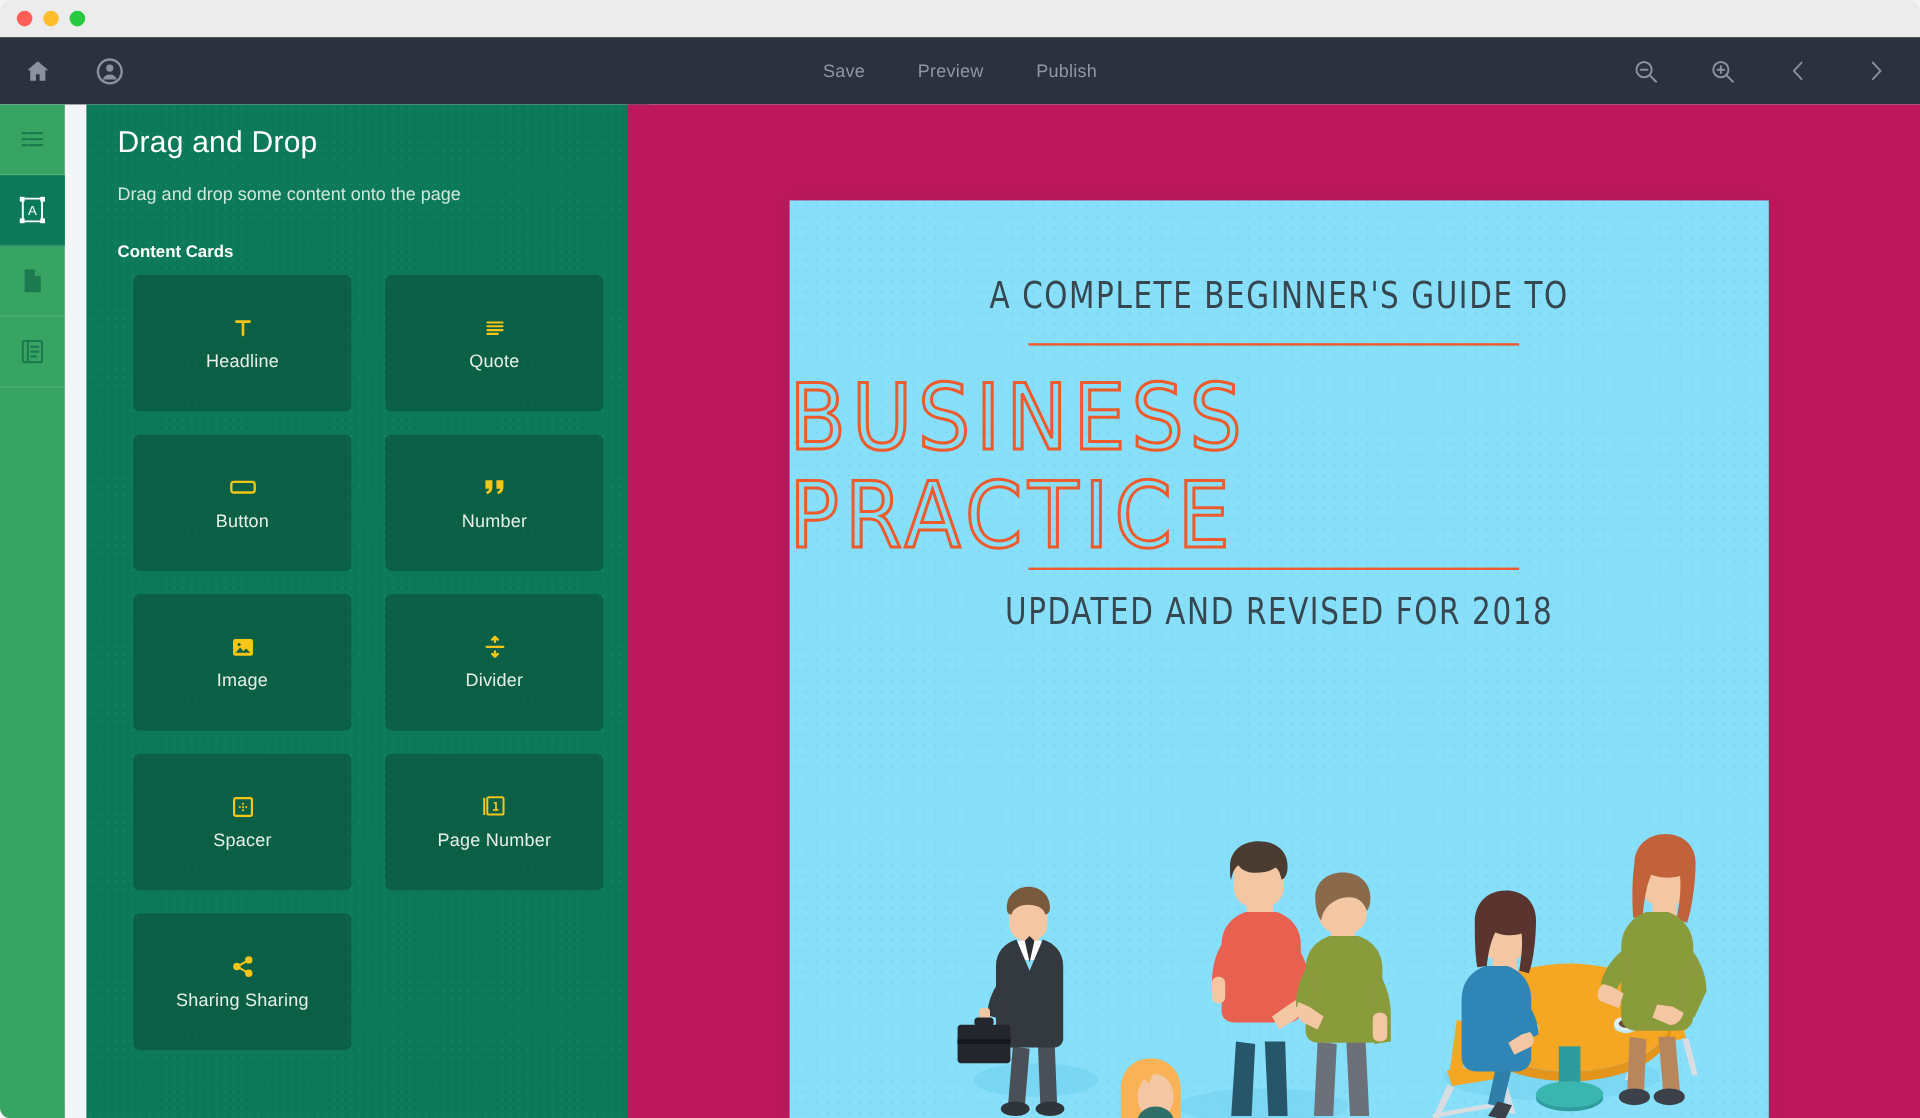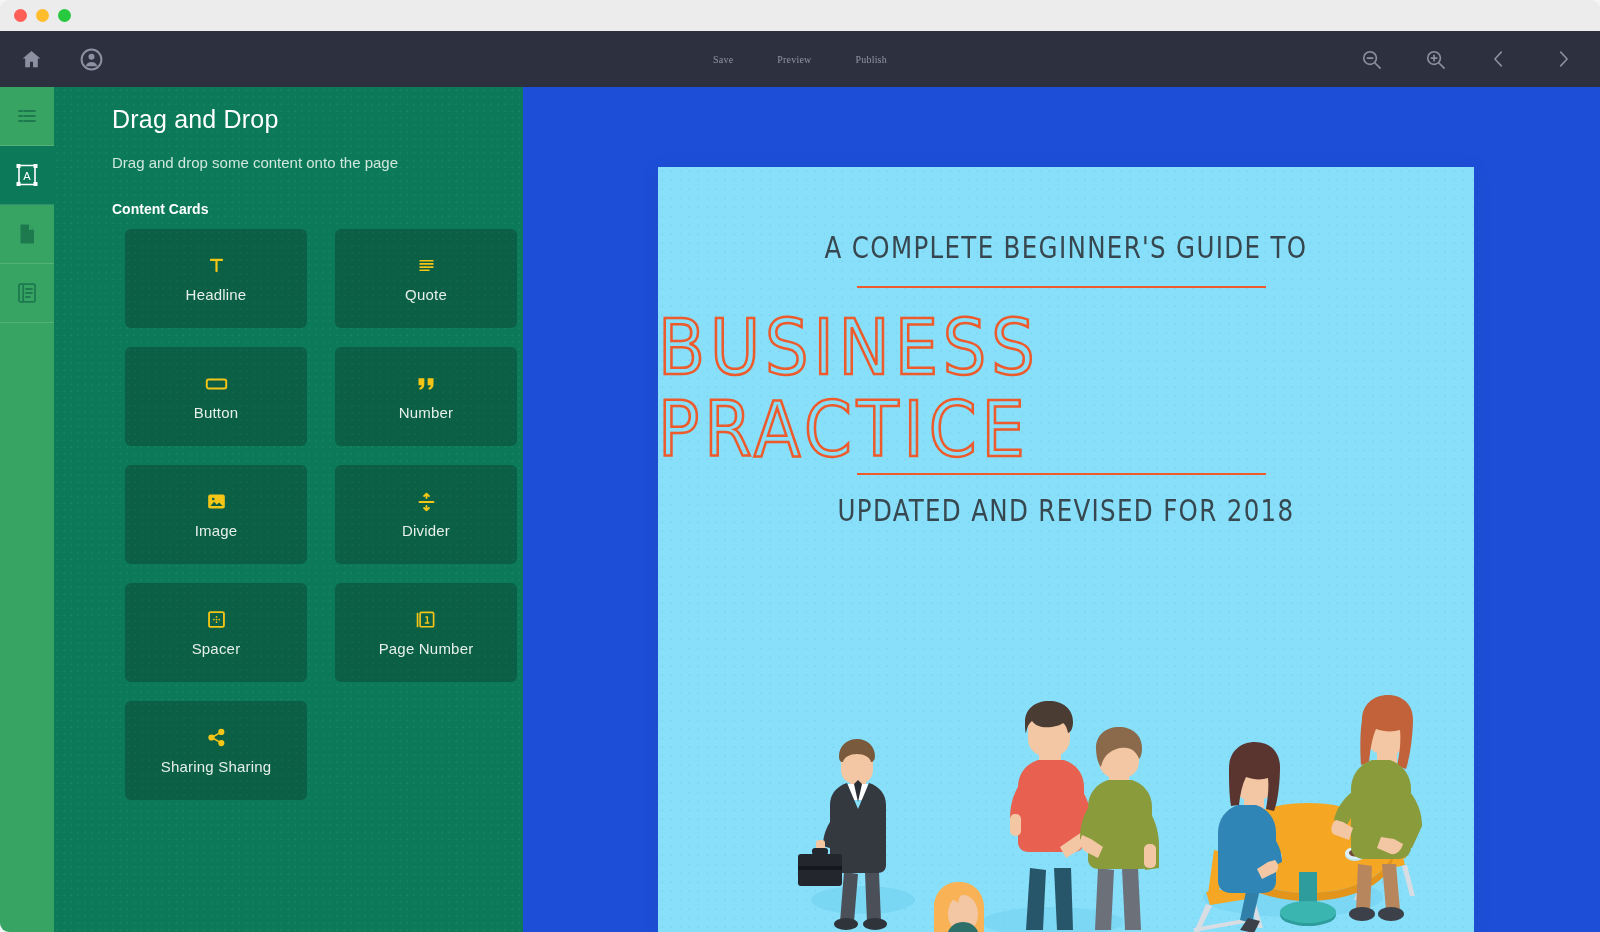--- a/index.html
+++ b/index.html
@@ -36,22 +36,22 @@
     width: 34px; height: 34px; display: flex; align-items: center; justify-content: center;
     color: #8c90a0; cursor: pointer;
   }
   .tb-icon svg { display: block; }
   .tb-center {
     position: absolute; left: 0; right: 0; top: 0; height: 56px;
     display: flex; align-items: center; justify-content: center; gap: 44px;
     pointer-events: none;
   }
   .tb-link {
-    color: #9195a5; font-size: 10px; letter-spacing: .2px;
-    pointer-events: auto; cursor: pointer; font-family: Liberation Serif, serif;
+    color: #9195a5; font-size: 15px; letter-spacing: .2px;
+    pointer-events: auto; cursor: pointer;
   }
   .tb-right {
     position: absolute; right: 20px; top: 0; height: 56px;
     display: flex; align-items: center; gap: 30px;
   }
 
   
   .rail {
     position: absolute; left: 0; top: 87px; width: 54px; height: 845px;
     background: #37a464;
@@ -63,56 +63,55 @@
     display: flex; align-items: center; justify-content: center;
     color: #1d7a4e; cursor: pointer;
     border-bottom: 1px solid rgba(255,255,255,.14);
   }
   .rail-item.active { background: #0c7a58; color: #ffffff; }
   .rail-item svg { display: block; }
   .rail-fill { flex: 1 1 auto; }
 
   
   .panel {
-    position: absolute; left: 54px; top: 87px; width: 469px; height: 845px;
+    position: absolute; left: 72px; top: 87px; width: 469px; height: 845px;
     background: #0c7a58;
     background-image: radial-gradient(rgba(255,255,255,.05) 1px, transparent 1px);
     background-size: 7px 7px;
     overflow: hidden;
-    padding-left: 32px;
   }
   .panel-title {
     margin: 18px 0 0 26px; font-size: 25px; font-weight: 400; color: #ffffff;
     letter-spacing: .2px;
   }
   .panel-sub {
     margin: 20px 0 0 26px; font-size: 15px; color: #cfe7dd;
   }
   .panel-section {
     margin: 30px 0 0 26px; font-size: 14px; font-weight: bold; color: #ffffff;
   }
   .cards {
     margin: 12px 0 0 39px; width: 402px;
     display: grid; grid-template-columns: 182px 182px; gap: 19px 28px;
   }
   .card {
-    height: 99px; border-radius: 6px; background: #0a5f44;
+    height: 114px; border-radius: 6px; background: #0a5f44;
     background-image: radial-gradient(rgba(255,255,255,.04) 1px, transparent 1px);
     background-size: 7px 7px;
     display: flex; flex-direction: column; align-items: center; justify-content: center;
     gap: 9px; cursor: grab;
   }
   .card-icon { color: #f5c518; display: flex; align-items: center; justify-content: center; height: 22px; }
   .card-icon svg { display: block; }
   .card-label { color: #e6efe9; font-size: 15px; letter-spacing: .2px; }
 
   
   .workspace {
     position: absolute; left: 523px; top: 87px; right: 0; bottom: 0;
-    background: #1d4ed8;
+    background: #be185d;
     padding-left: 20px;
   }
   .page {
     position: absolute; left: 135px; top: 80px; width: 816px; height: 765px;
     background: #87dffa;
     background-image: radial-gradient(rgba(90,170,200,.18) 1px, transparent 1px);
     background-size: 9px 9px;
     box-shadow: 0 2px 16px rgba(40,60,80,.13);
     overflow: hidden;
   }

